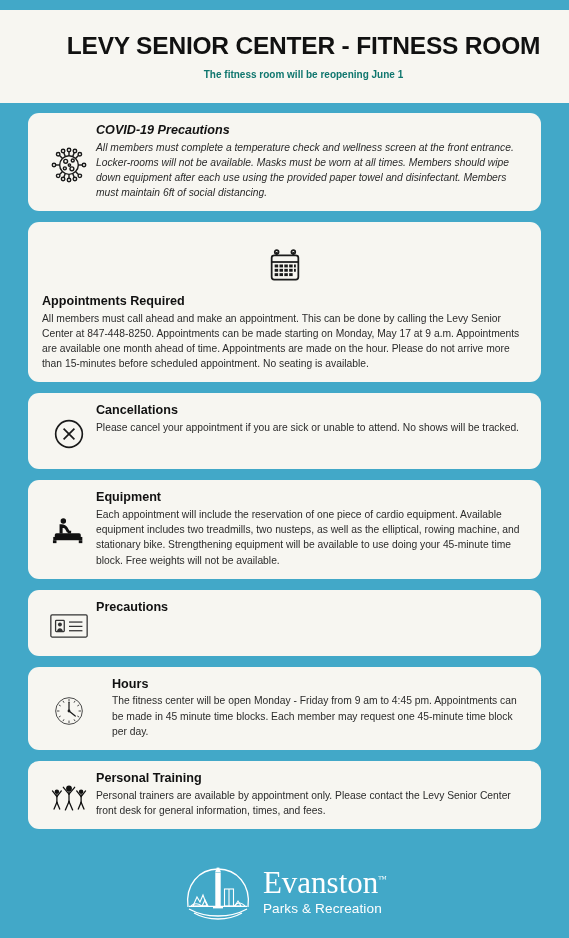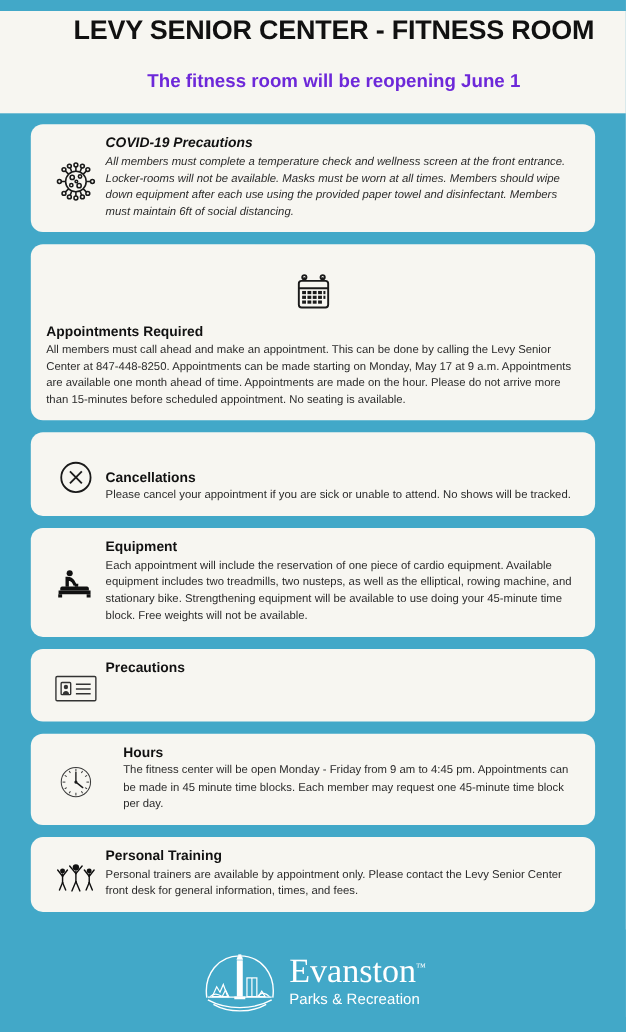--- a/index.html
+++ b/index.html
@@ -42,25 +42,25 @@
     font-size: 24.5px;
     font-weight: bold;
     letter-spacing: -0.2px;
     color: #111111;
     text-align: center;
     line-height: 1.1;
     margin: 0 0 9px 0;
     white-space: nowrap;
   }
   .header-sub {
-    font-size: 17px;
+    font-size: 10px;
     font-weight: bold;
-    color: #6d28d9;
+    color: #0f766e;
     text-align: center;
-    margin: 14px;
+    margin: 0;
     white-space: nowrap;
   }
 
   
   .cards {
     position: absolute;
     left: 28px;
     top: 113px;
     width: 513px;
   }
@@ -98,21 +98,21 @@
     color: #2b2b2b;
     line-height: 1.47;
     margin: 0;
   }
 
   
   .card-covid      { min-height: 97px; font-style: italic; }
   .card-covid .card-icon      { align-self: center; padding-top: 6px; }
   .card-appts      { min-height: 97px; flex-direction: column; }
   .card-appts .card-icon      { align-self: center; padding-top: 8px; }
-  .card-cancel     { min-height: 76px; align-items: flex-end; }
+  .card-cancel     { min-height: 76px; }
   .card-cancel .card-icon     { align-self: center; padding-top: 6px; }
   .card-equip      { min-height: 97px; }
   .card-equip .card-icon      { align-self: center; padding-top: 6px; }
   .card-member     { min-height: 66px; }
   .card-member .card-icon     { align-self: center; padding-top: 8px; }
   .card-hours      { min-height: 83px; gap: 16px; }
   .card-hours .card-icon      { align-self: center; padding-top: 6px; }
   .card-training   { min-height: 66px; }
   .card-training .card-icon   { align-self: center; padding-top: 6px; }
 

